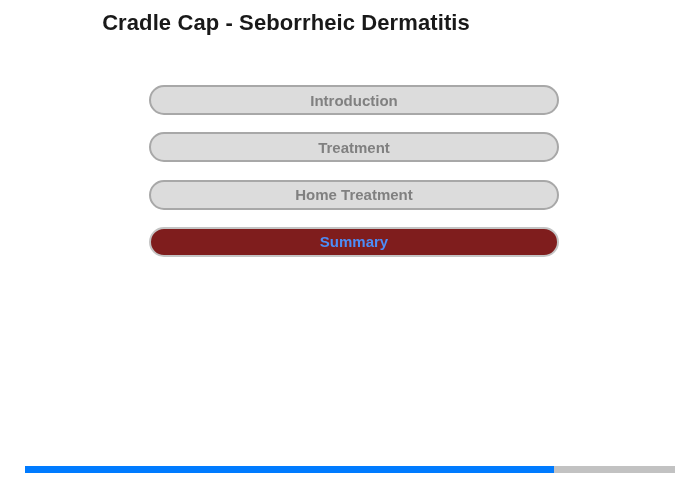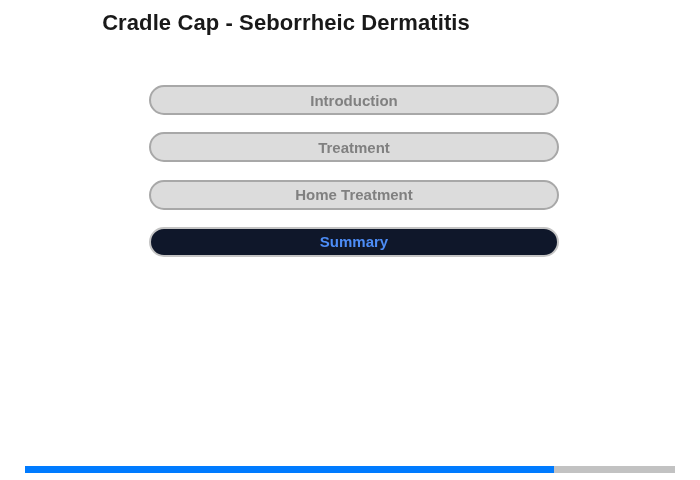--- a/index.html
+++ b/index.html
@@ -51,21 +51,21 @@
     align-items: center;
     justify-content: center;
     cursor: pointer;
     padding: 0;
     line-height: 1;
     text-align: center;
     margin-top: 6px;
   }
 
   .nav-button.active {
-    background: #0f172a;
+    background: #7f1d1d;
     border-color: #c4c4c4;
     color: #4d8df7;
   }
 
   .progress-wrap {
     position: absolute;
     left: 25px;
     top: 466px;
     width: 650px;
     height: 7px;

